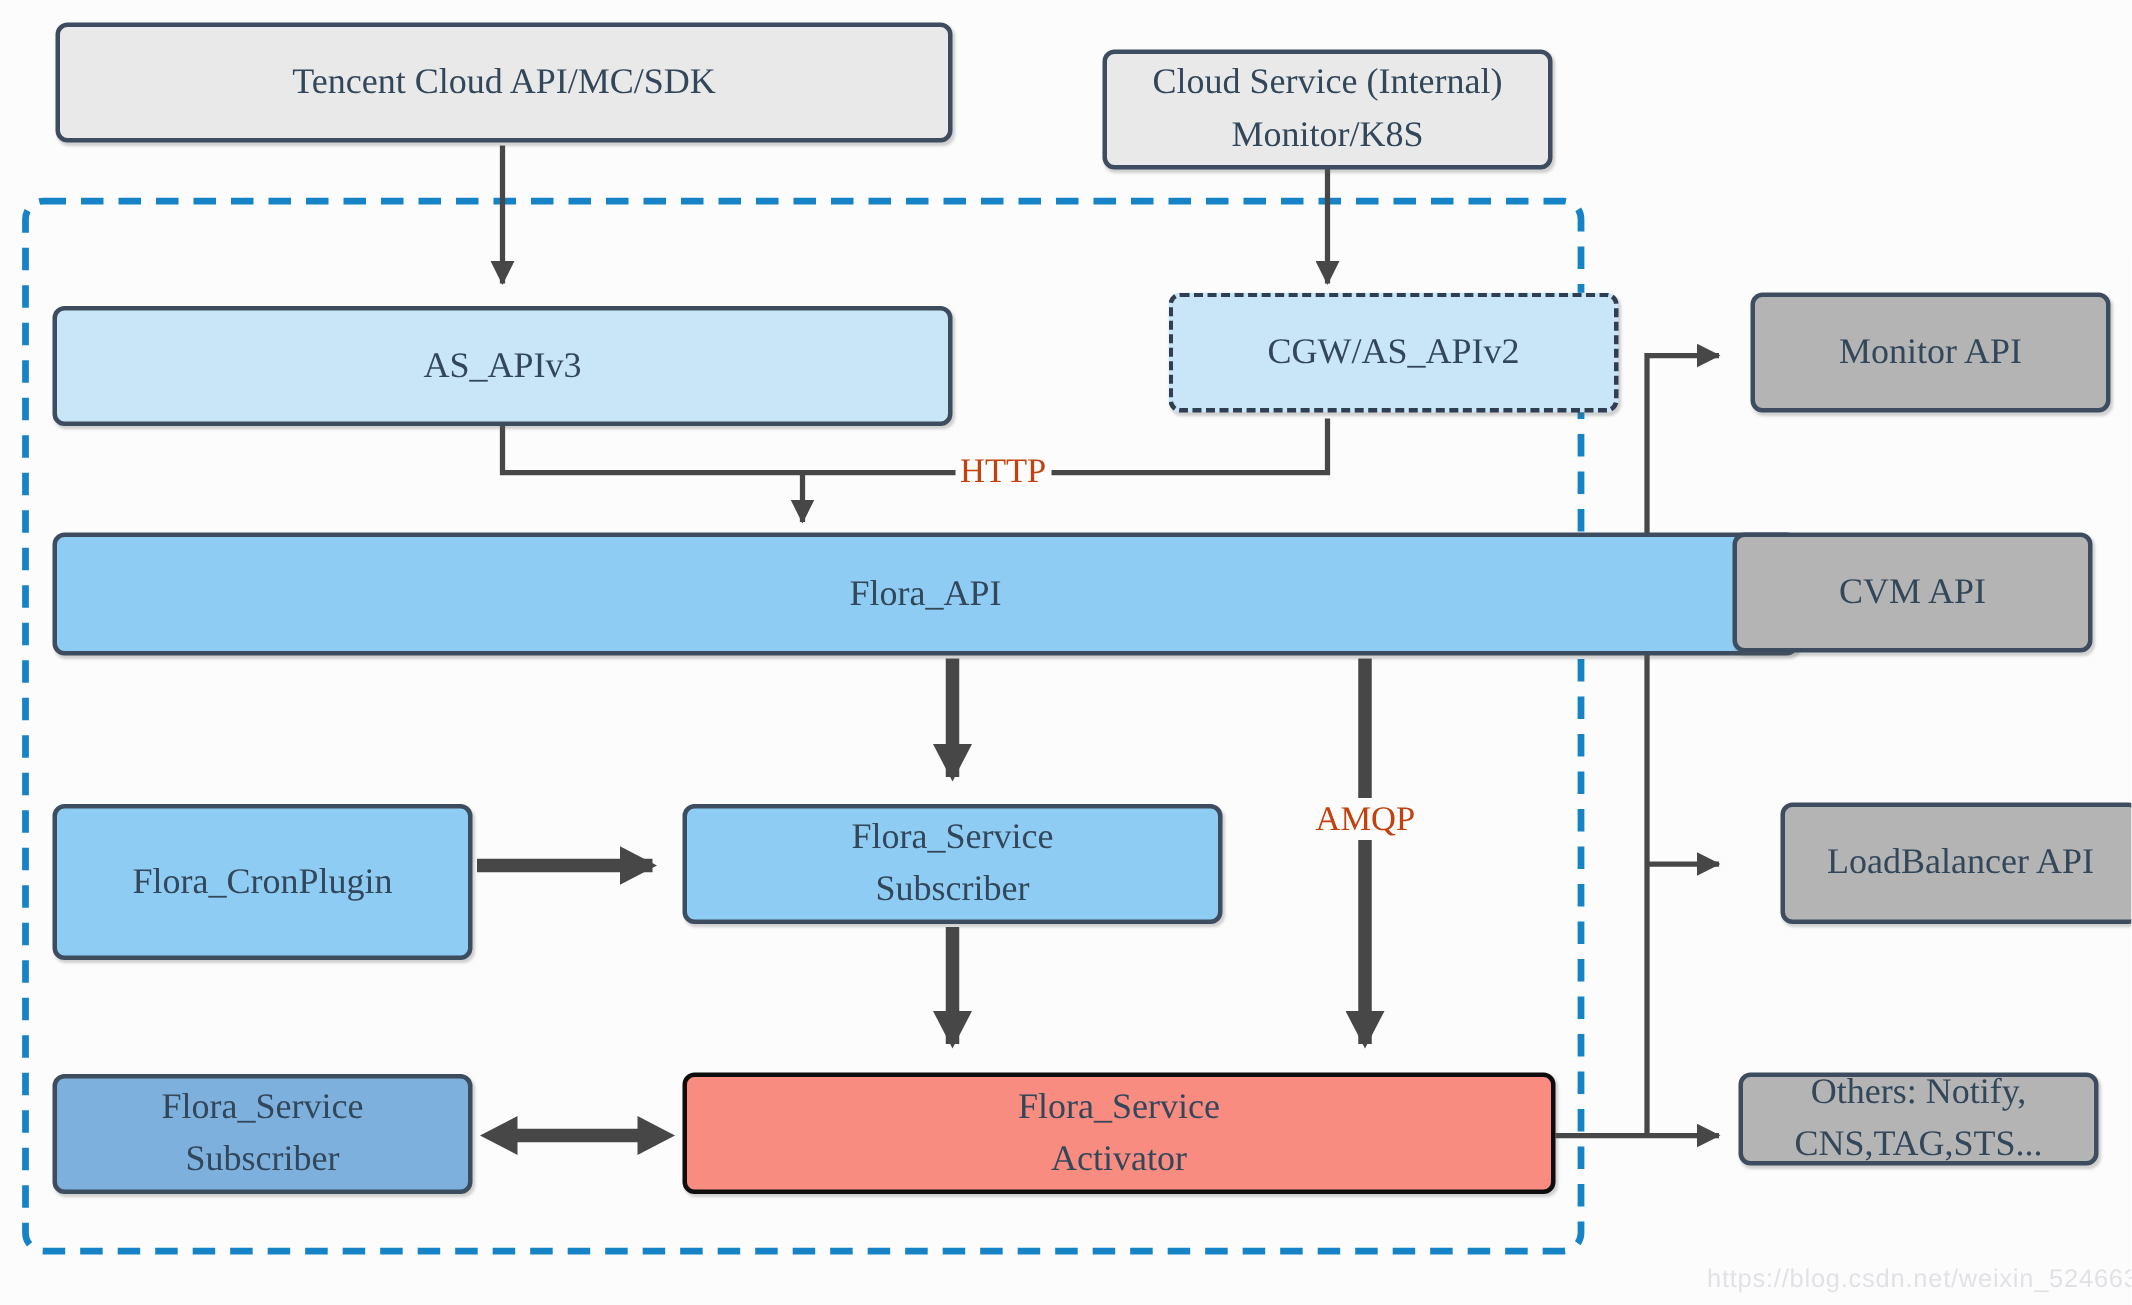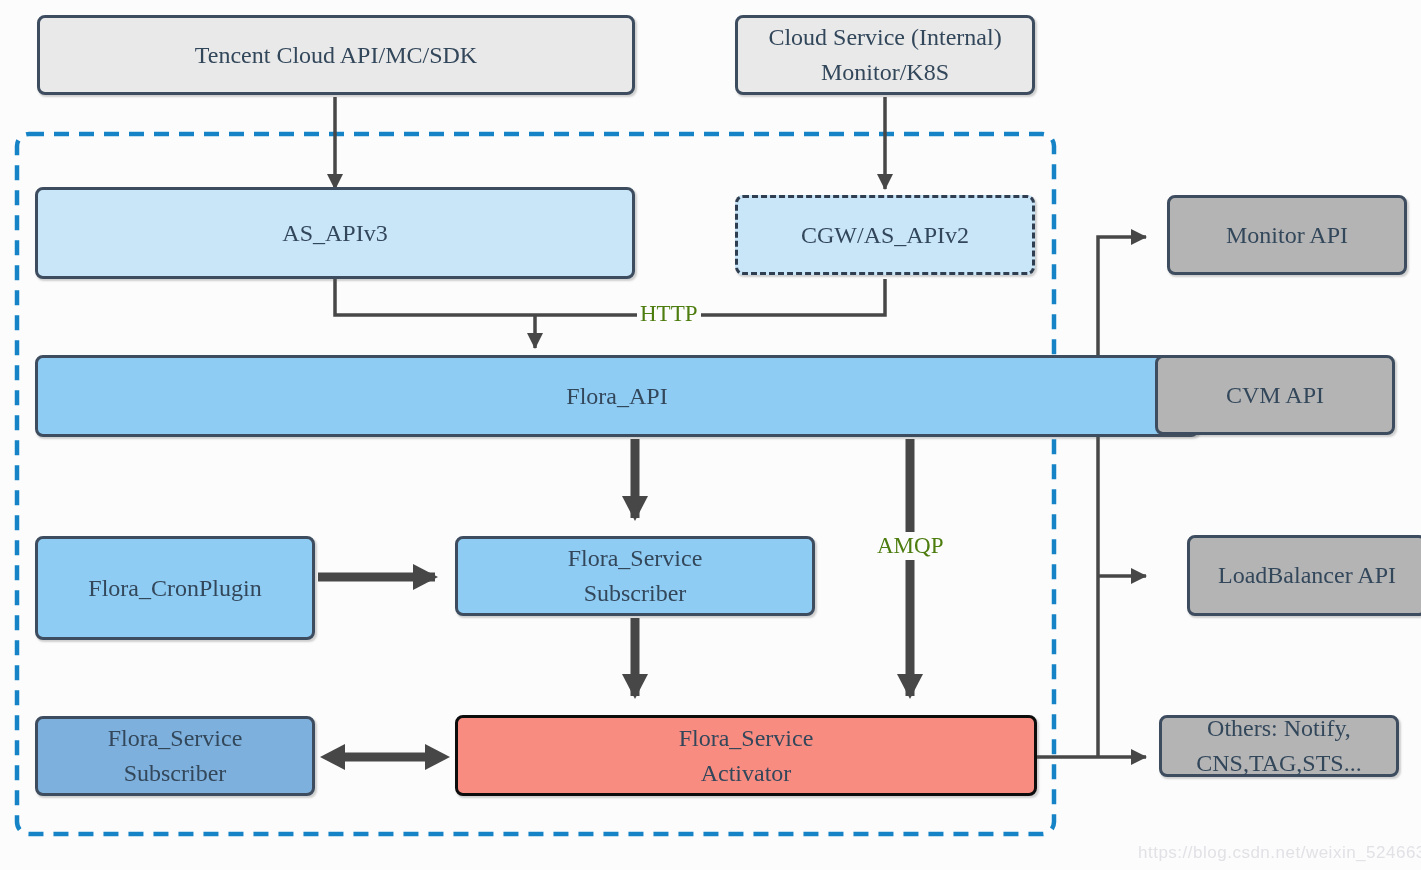--- a/index.html
+++ b/index.html
@@ -31,48 +31,48 @@
     line-height: 1.45;
     box-shadow: 1.5px 2px 2px rgba(90,90,90,0.28);
     background: #ffffff;
   }
   .fill-lightgray { background: #e9e9e9; }
   .fill-midgray   { background: #b4b4b4; }
   .fill-lightblue { background: #c9e5f8; }
   .fill-midblue   { background: #8fccf3; }
   .fill-steelblue { background: #7db0dc; }
   .fill-salmon    { background: #f98c80; }
-  .border-dashed-dark { border-style: dashed; border-color: #2f3e50; }
+  .border-dashed-dark { border-style: dashed; border-color: #2f3e50; margin-left: 44px; }
   .border-black   { border-color: #0d0d0d; border-width: 3.5px; }
 
   .edge-label {
     position: absolute;
     background: #fcfcfd;
-    color: #4d7c0f;
+    color: #c2410c;
     font-size: 23px;
     padding: 0 3px;
     line-height: 1.2;
     font-family: "Liberation Serif", serif;
     text-align: right;
   }
   .watermark {
     position: absolute;
     left: 1138px;
     top: 843px;
     font-family: "Liberation Sans", sans-serif;
     font-size: 17px;
     color: #e2e2e6;
     letter-spacing: 0.5px;
     white-space: nowrap;
   }
 
   
   #n-tencent      { left: 37px;   top: 15px;  width: 598px;  height: 80px; }
-  #n-cloudservice { left: 735px;  top: 15px;  width: 300px;  height: 80px; }
-  #n-asapiv3      { left: 35px;   top: 187px; width: 600px;  height: 92px; }
+  #n-cloudservice { left: 735px;  top: 33px;  width: 300px;  height: 80px; }
+  #n-asapiv3      { left: 35px;   top: 204px; width: 600px;  height: 80px; }
   #n-cgw          { left: 735px;  top: 195px; width: 300px;  height: 80px; }
   #n-floraapi     { left: 35px;   top: 355px; width: 1164px; height: 82px; }
   #n-cron         { left: 35px;   top: 536px; width: 280px;  height: 104px; }
   #n-scheduler    { left: 455px;  top: 536px; width: 360px;  height: 80px; }
   #n-subscriber   { left: 35px;   top: 716px; width: 280px;  height: 80px; }
   #n-activator    { left: 455px;  top: 715px; width: 582px;  height: 81px; }
   #n-monitor      { left: 1155px; top: 195px; width: 240px;  height: 80px; margin-left: 12px; }
   #n-cvm          { left: 1155px; top: 355px; width: 240px;  height: 80px; }
   #n-lb           { left: 1155px; top: 535px; width: 240px;  height: 81px; margin-left: 32px; }
   #n-others       { left: 1159px; top: 715px; width: 240px;  height: 62px; }

